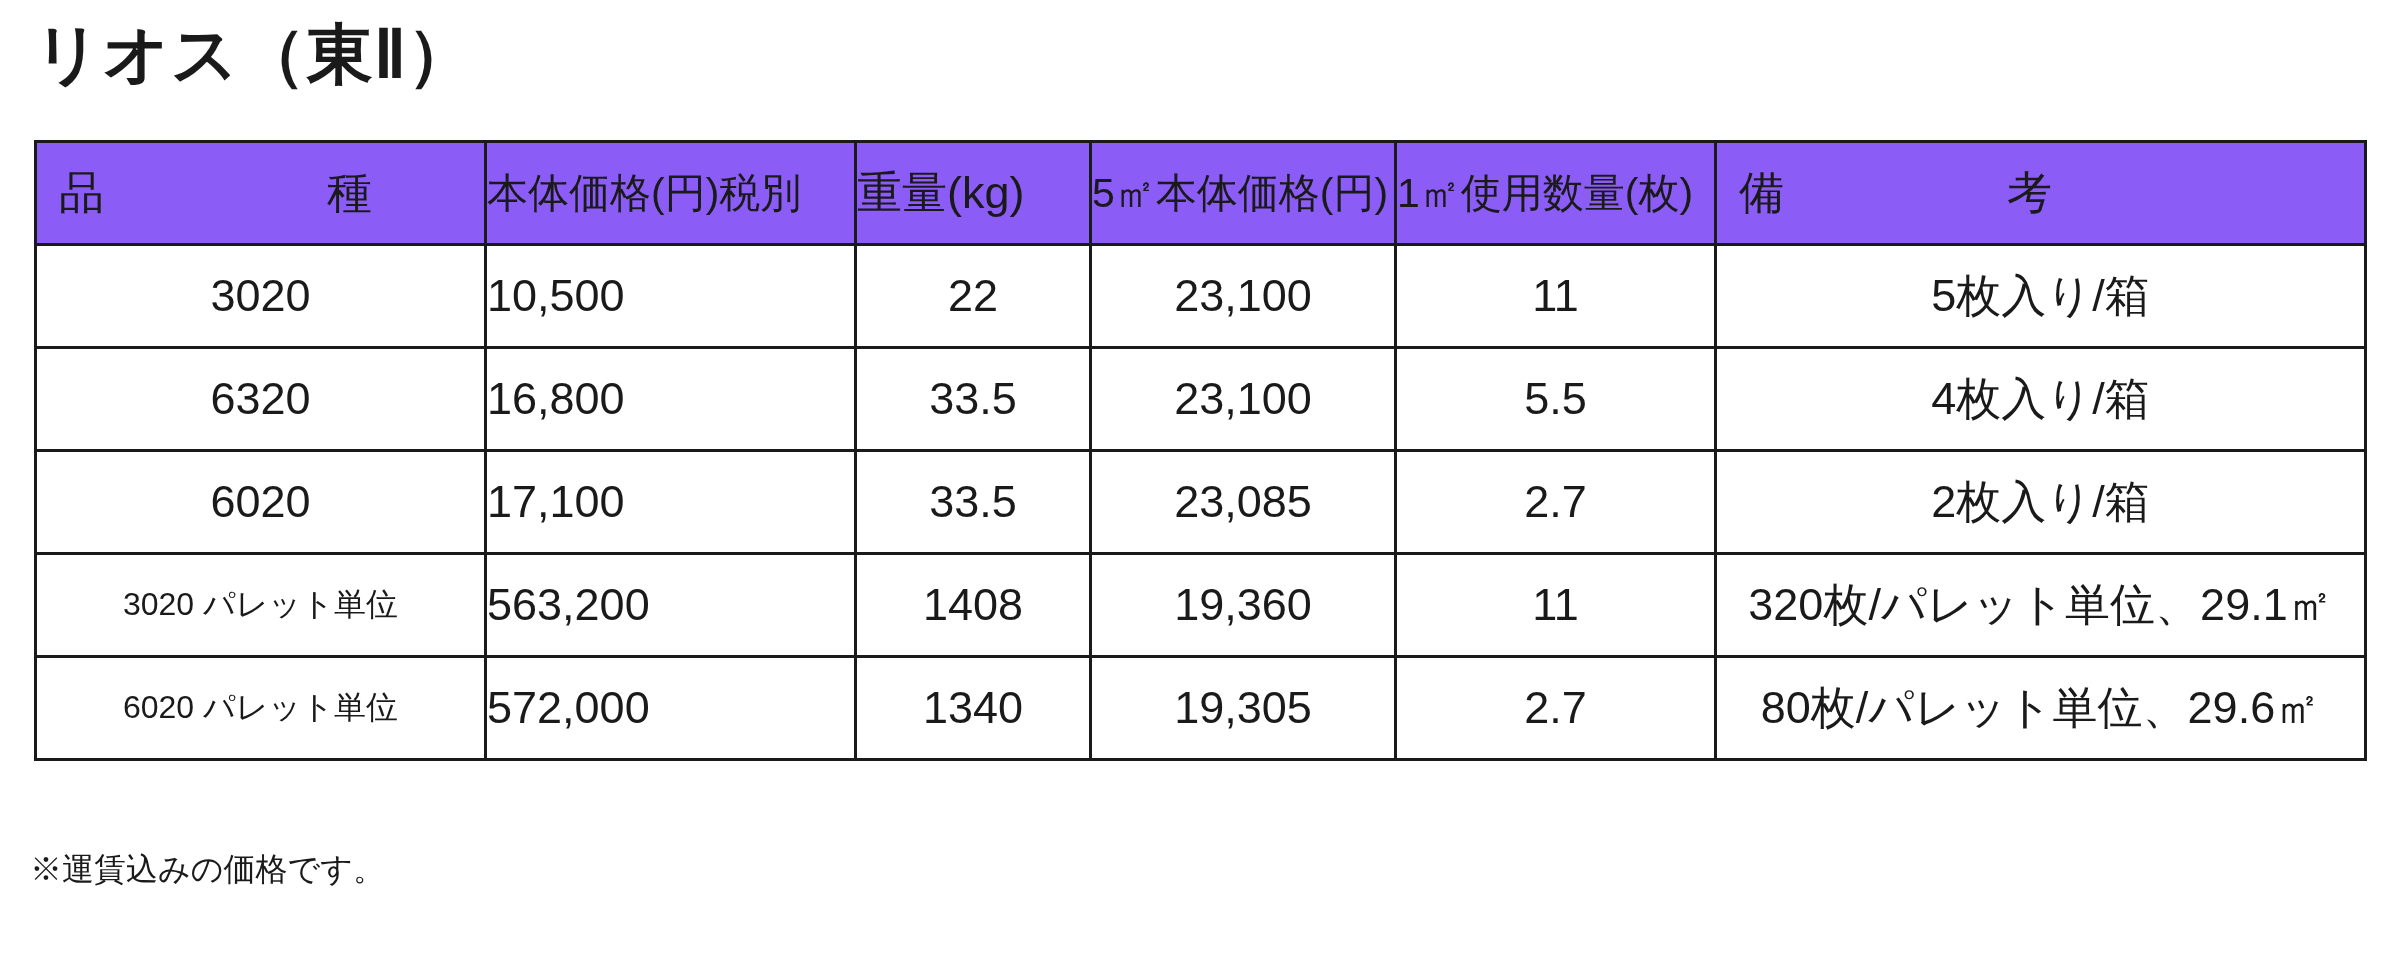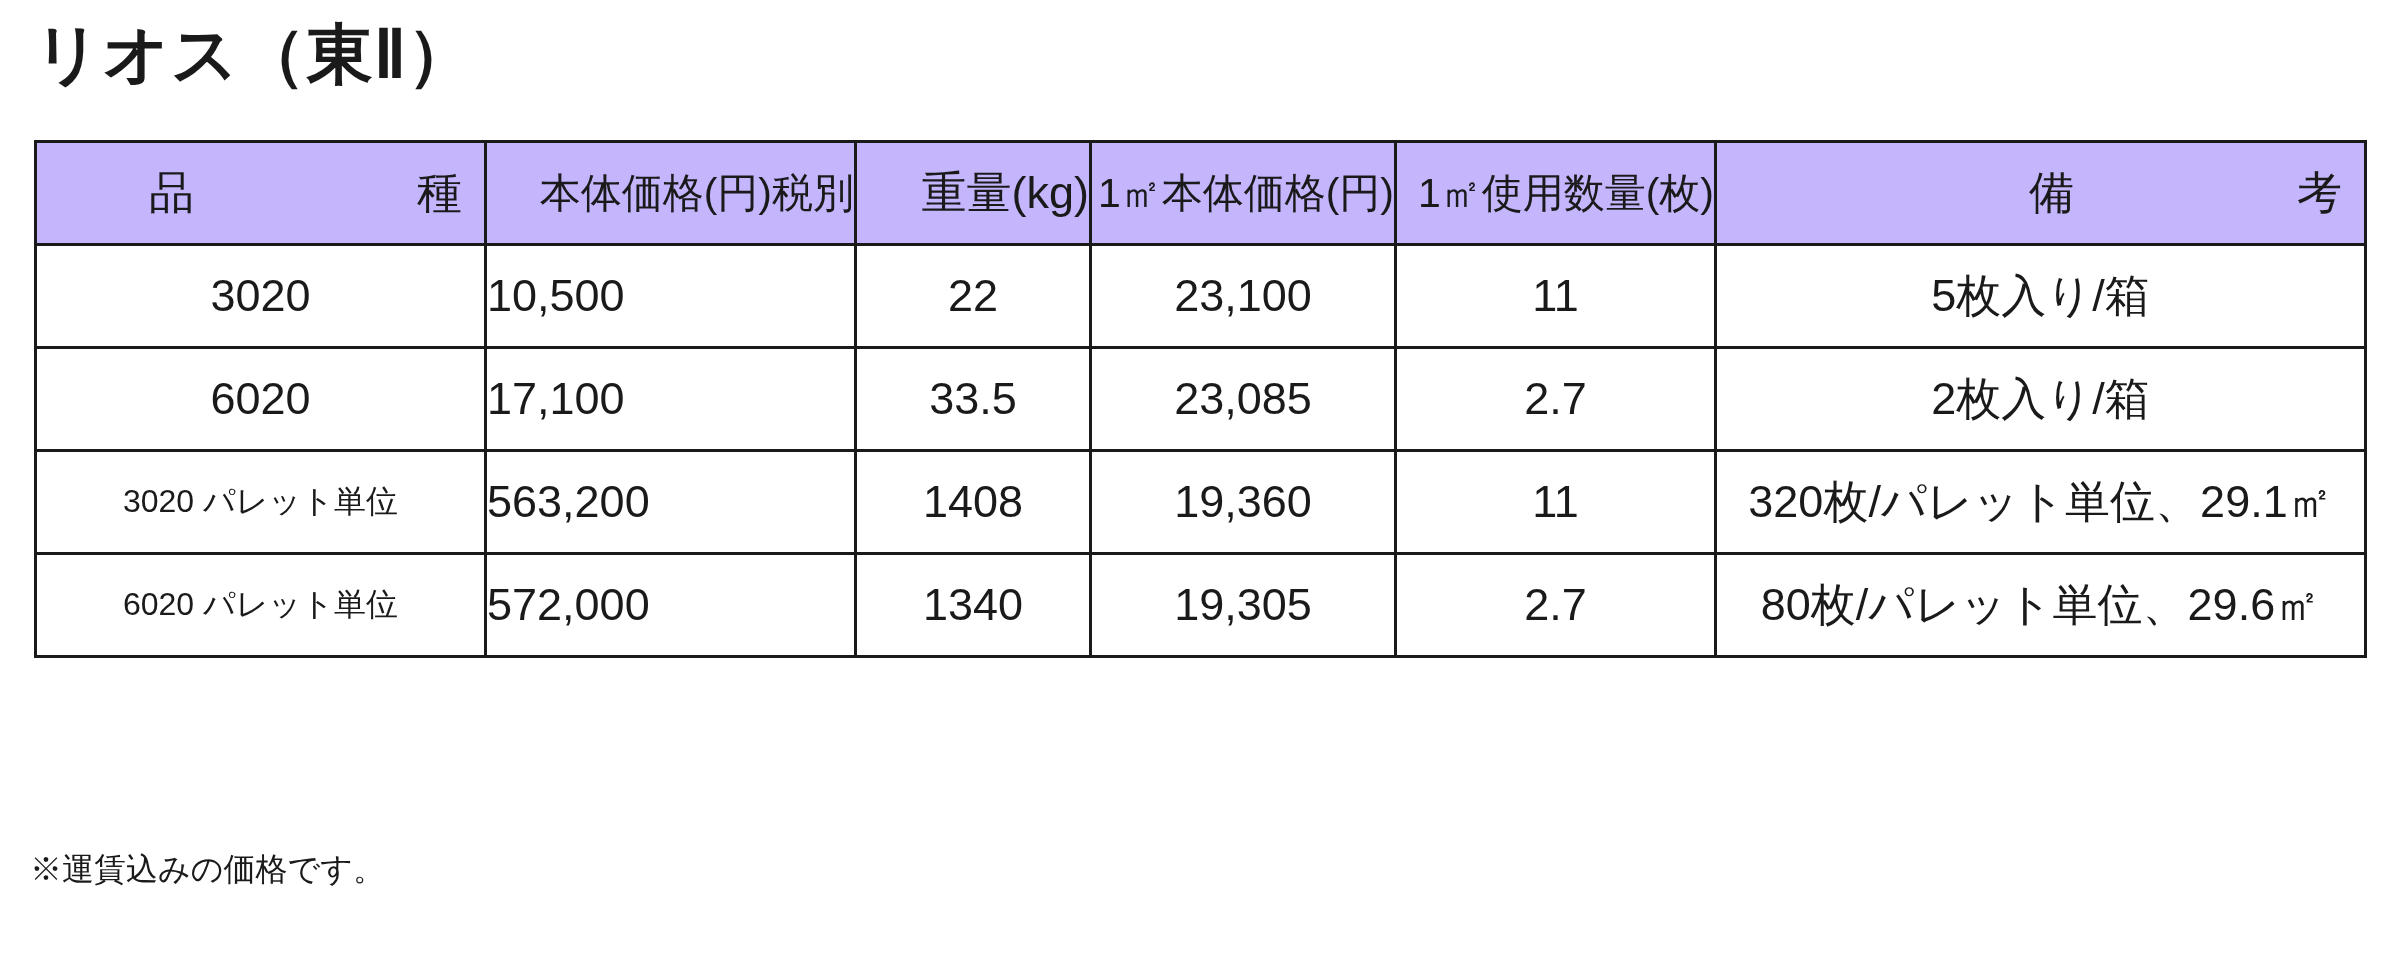--- a/index.html
+++ b/index.html
@@ -54,24 +54,24 @@
     padding: 0;
     height: 103px;
     font-size: 45px;
     font-weight: normal;
     vertical-align: middle;
     box-sizing: border-box;
     white-space: nowrap;
     overflow: hidden;
   }
   thead th {
-    background: #c4b5fd;
+    background: #8b5cf6;
     height: 86px;
     font-size: 43px;
-    text-align: right;
+    text-align: left;
   }
   thead th.hdr-spread {
     letter-spacing: 22px;
     text-indent: 22px;
   }
   thead th.hdr-tight {
     font-size: 41px;
   }
   td.kind {
     text-align: center;
@@ -117,33 +117,41 @@
           <col class="c2">
           <col class="c3">
           <col class="c4">
           <col class="c5">
       </colgroup>
       <thead>
         <tr>
           <th class="hdr-spread">品　　　種</th>
           <th class="hdr-tight">本体価格(円)税別</th>
           <th>重量(kg)</th>
-          <th class="hdr-tight">1㎡本体価格(円)</th>
+          <th class="hdr-tight">5㎡本体価格(円)</th>
           <th class="hdr-tight">1㎡使用数量(枚)</th>
           <th class="hdr-spread">備　　　考</th>
         </tr>
       </thead>
       <tbody>
         <tr>
           <td class="kind">3020</td>
           <td class="price">10,500</td>
           <td class="num">22</td>
           <td class="num">23,100</td>
           <td class="num">11</td>
           <td class="note">5枚入り/箱</td>
+        </tr>
+        <tr>
+          <td class="kind">6320</td>
+          <td class="price">16,800</td>
+          <td class="num">33.5</td>
+          <td class="num">23,100</td>
+          <td class="num">5.5</td>
+          <td class="note">4枚入り/箱</td>
         </tr>
         <tr>
           <td class="kind">6020</td>
           <td class="price">17,100</td>
           <td class="num">33.5</td>
           <td class="num">23,085</td>
           <td class="num">2.7</td>
           <td class="note">2枚入り/箱</td>
         </tr>
         <tr>

